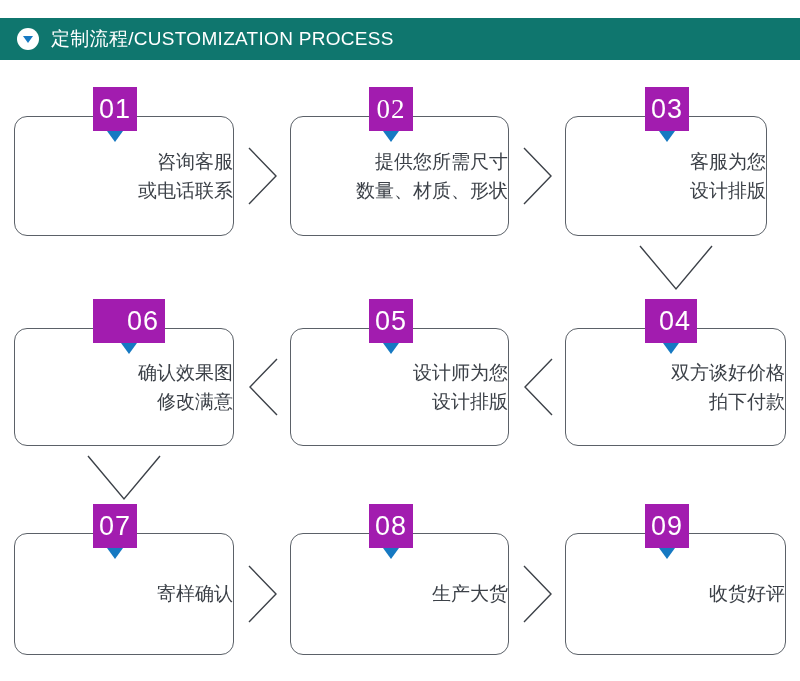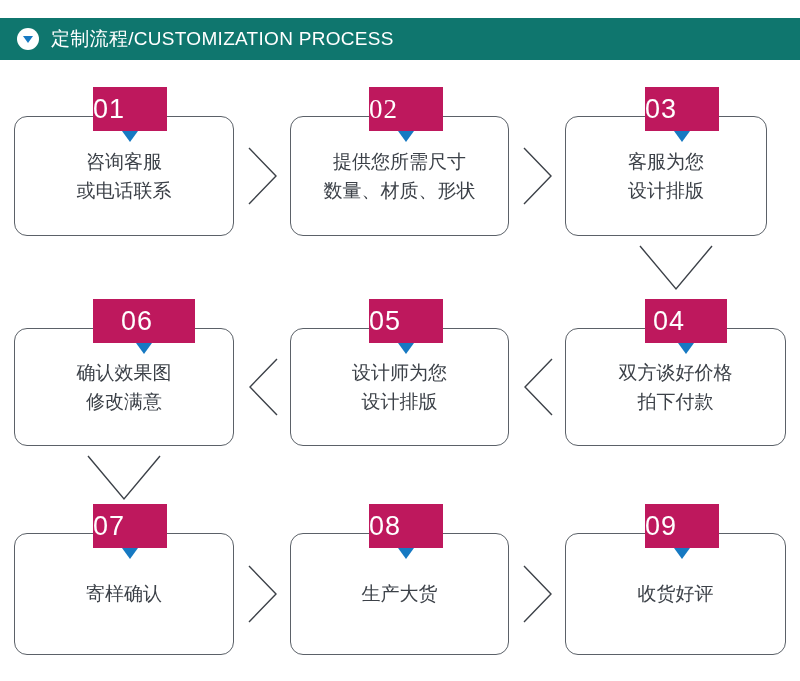--- a/index.html
+++ b/index.html
@@ -52,37 +52,37 @@
   }
 
   .box{
     position:absolute;
     box-sizing:border-box;
     border:1px solid #5b6168;
     border-radius:13px;
     background:#ffffff;
     display:flex;
     flex-direction:column;
-    align-items:center;
+    align-items:flex-end;
     justify-content:center;
   }
   .box-line{
     color:#3c4148;
     font-size:19px;
     line-height:1.55;
     white-space:nowrap;
   }
 
   
   .badge{
     position:absolute;
-    width:74px;height:44px;
-    background:#be185d;
+    width:44px;height:44px;
+    background:#a21caf;
     display:flex;
-    align-items:center;justify-content:flex-start;
+    align-items:center;justify-content:center;
   }
   .badge span{
     color:#ffffff;
     font-size:27px;
     font-weight:300;
     line-height:1;
     letter-spacing:1px;
   }
   .badge .tip{
     position:absolute;

